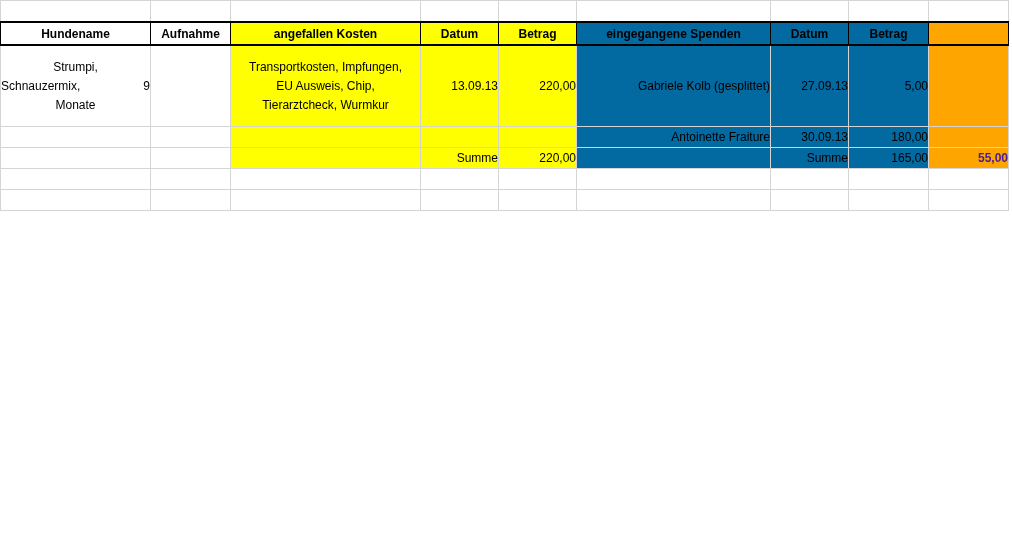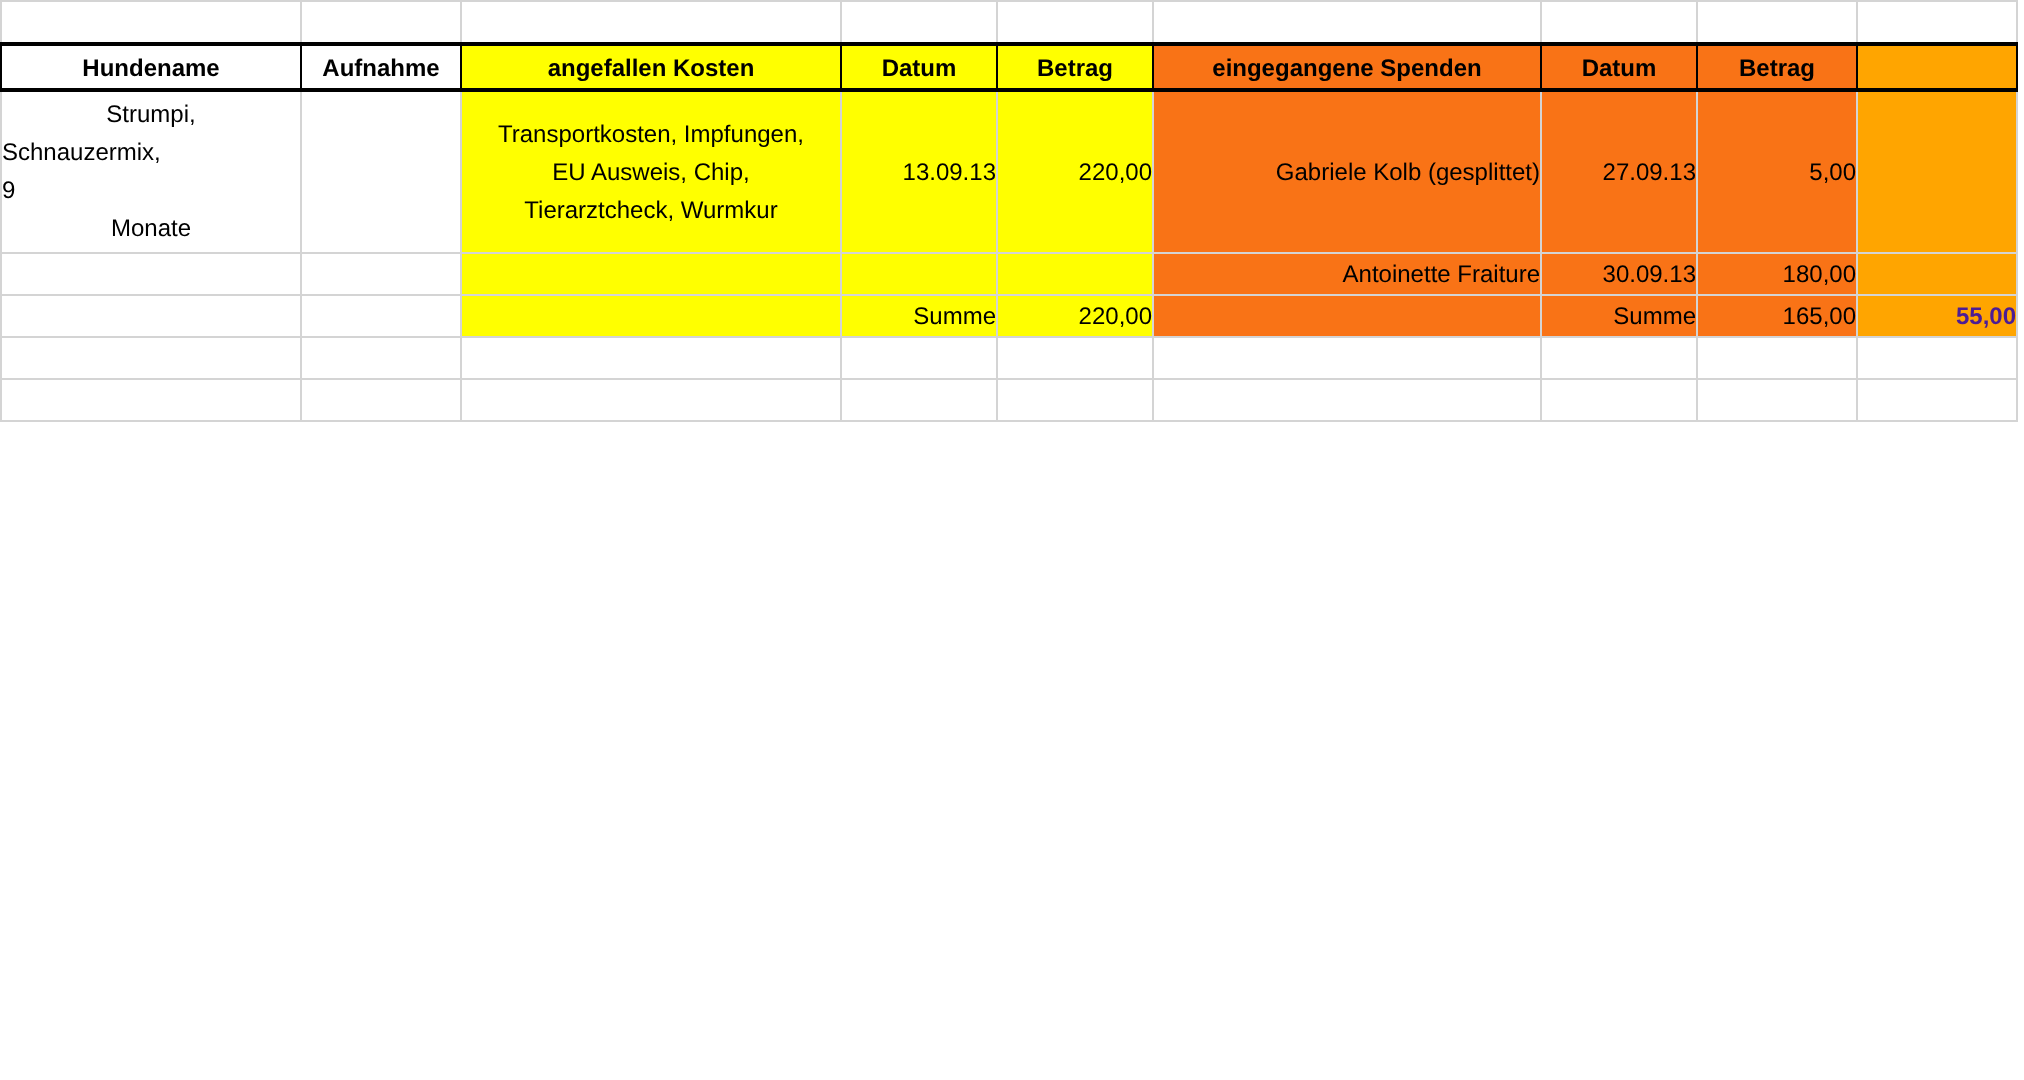--- a/index.html
+++ b/index.html
@@ -47,21 +47,21 @@
 
   
   tr.header td {
     border-top: 2px solid #000000;
     border-bottom: 2px solid #000000;
     font-weight: bold;
     text-align: center;
     height: 21px;
   }
   .yellow { background: #ffff00; }
-  .green  { background: #f97316; }
+  .green  { background: #0369a1; }
   .orange { background: #ffa500; }
   .white  { background: #ffffff; }
 
   td.bordered {
     border-left: 1px solid #000000;
     border-right: 1px solid #000000;
   }
   tr.header td.bordered {
     border-left: 1px solid #000000;
     border-right: 1px solid #000000;
@@ -93,21 +93,20 @@
   .dogname-inner {
     display: block;
   }
   .dogname-line {
     display: block;
   }
   .dogname-row {
     display: flex;
     justify-content: space-between;
     align-items: baseline;
-    flex-direction: column;
   }
   .bottom-align {
     vertical-align: bottom;
     padding-bottom: 2px;
   }
   .red-bold {
     color: #4c1d95;
     font-weight: bold;
   }
   .blackborder {

